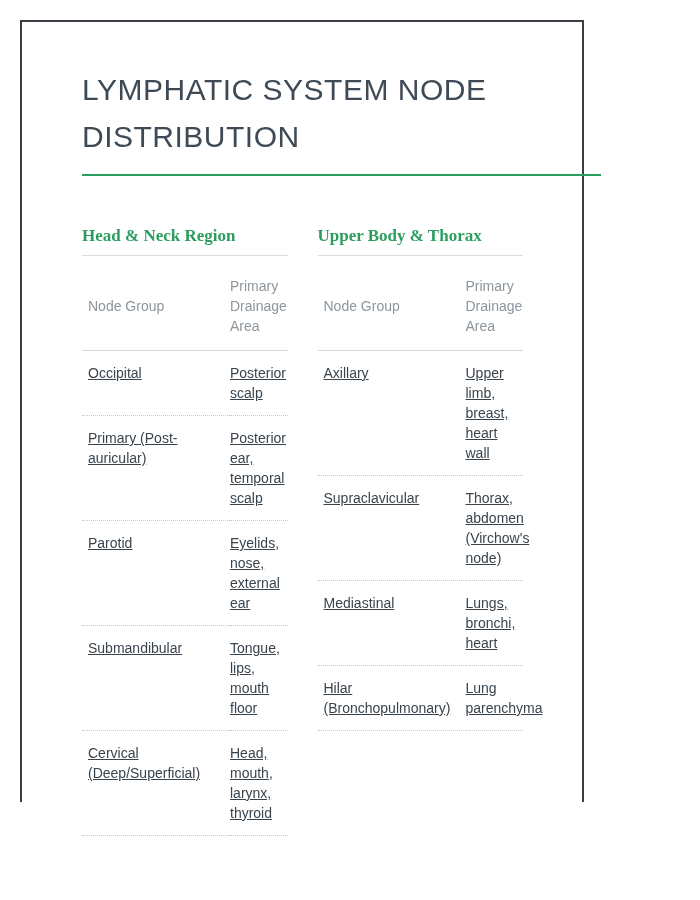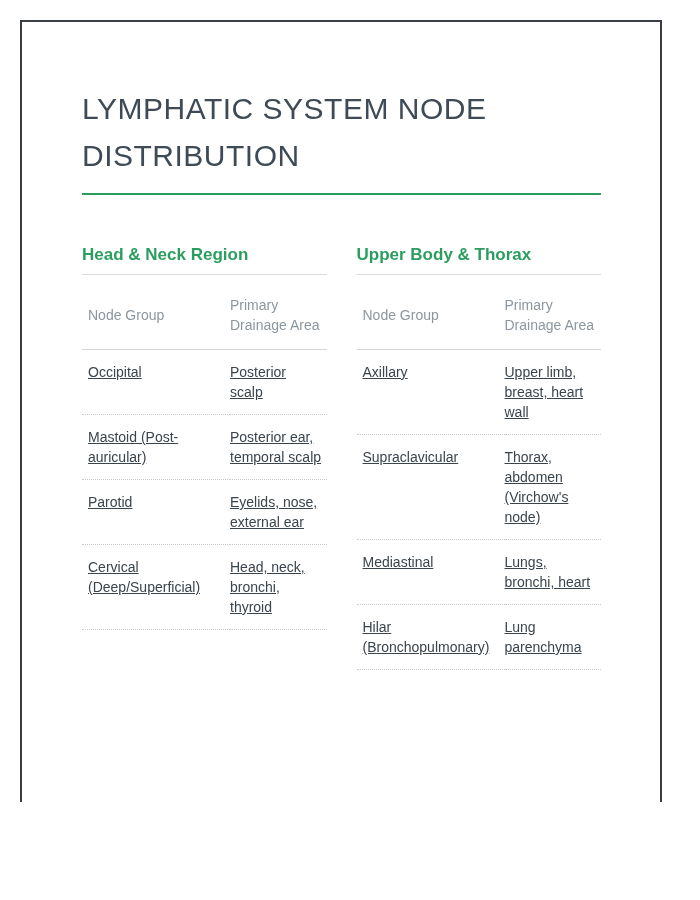--- a/index.html
+++ b/index.html
@@ -4,25 +4,25 @@
 <style>
   * { margin: 0; padding: 0; box-sizing: border-box; }
   html, body {
     width: 700px; height: 900px;
     background: #ffffff;
     font-family: "Liberation Sans", "DejaVu Sans", sans-serif;
   }
   .sheet {
     position: absolute;
     left: 20px; top: 20px;
-    width: 642px; height: 782px;
+    width: 564px; height: 782px;
     background: #ffffff;
     border: 2px solid #3a3f45;
     border-bottom: none;
-    padding: 63px 59px 0 60px;
+    padding: 44px 59px 0 60px;
   }
   .doc-title {
     color: #3e4a56;
     font-size: 30px;
     font-weight: 300;
     letter-spacing: 0.5px;
     line-height: 47px;
   }
   .doc-title span { display: block; }
   .accent-rule {
@@ -37,20 +37,21 @@
     display: flex;
     gap: 30px;
   }
   .col { width: 245px; }
   .section-heading {
     color: #2b9e5f;
     font-size: 17px;
     font-weight: bold;
     padding-bottom: 9px;
     border-bottom: 1px solid #dadddf;
+    font-family: Liberation Serif, serif;
   }
   table.node-table {
     width: 100%;
     border-collapse: collapse;
     table-layout: fixed;
     margin-top: 0;
   }
   table.node-table col.c1 { width: 148px; }
   th, td {
     text-align: left;
@@ -100,30 +101,34 @@
             <th>Node Group</th>
             <th>Primary Drainage Area</th>
           </tr>
         </thead>
         <tbody>
           <tr>
             <td>Occipital</td>
             <td>Posterior scalp</td>
           </tr>
           <tr>
-            <td>Mastoid (Post-auricular)</td>
+            <td>Primary (Post-auricular)</td>
             <td>Posterior ear, temporal scalp</td>
           </tr>
           <tr>
             <td>Parotid</td>
             <td>Eyelids, nose, external ear</td>
           </tr>
           <tr>
+            <td>Submandibular</td>
+            <td>Tongue, lips, mouth floor</td>
+          </tr>
+          <tr>
             <td>Cervical (Deep/Superficial)</td>
-            <td>Head, neck, bronchi, thyroid</td>
+            <td>Head, mouth, larynx, thyroid</td>
           </tr>
         </tbody>
       </table>
     </div>
 
     <div class="col">
       <div class="section-heading">Upper Body &amp; Thorax</div>
       <table class="node-table">
         <colgroup>
             <col class="c1">

